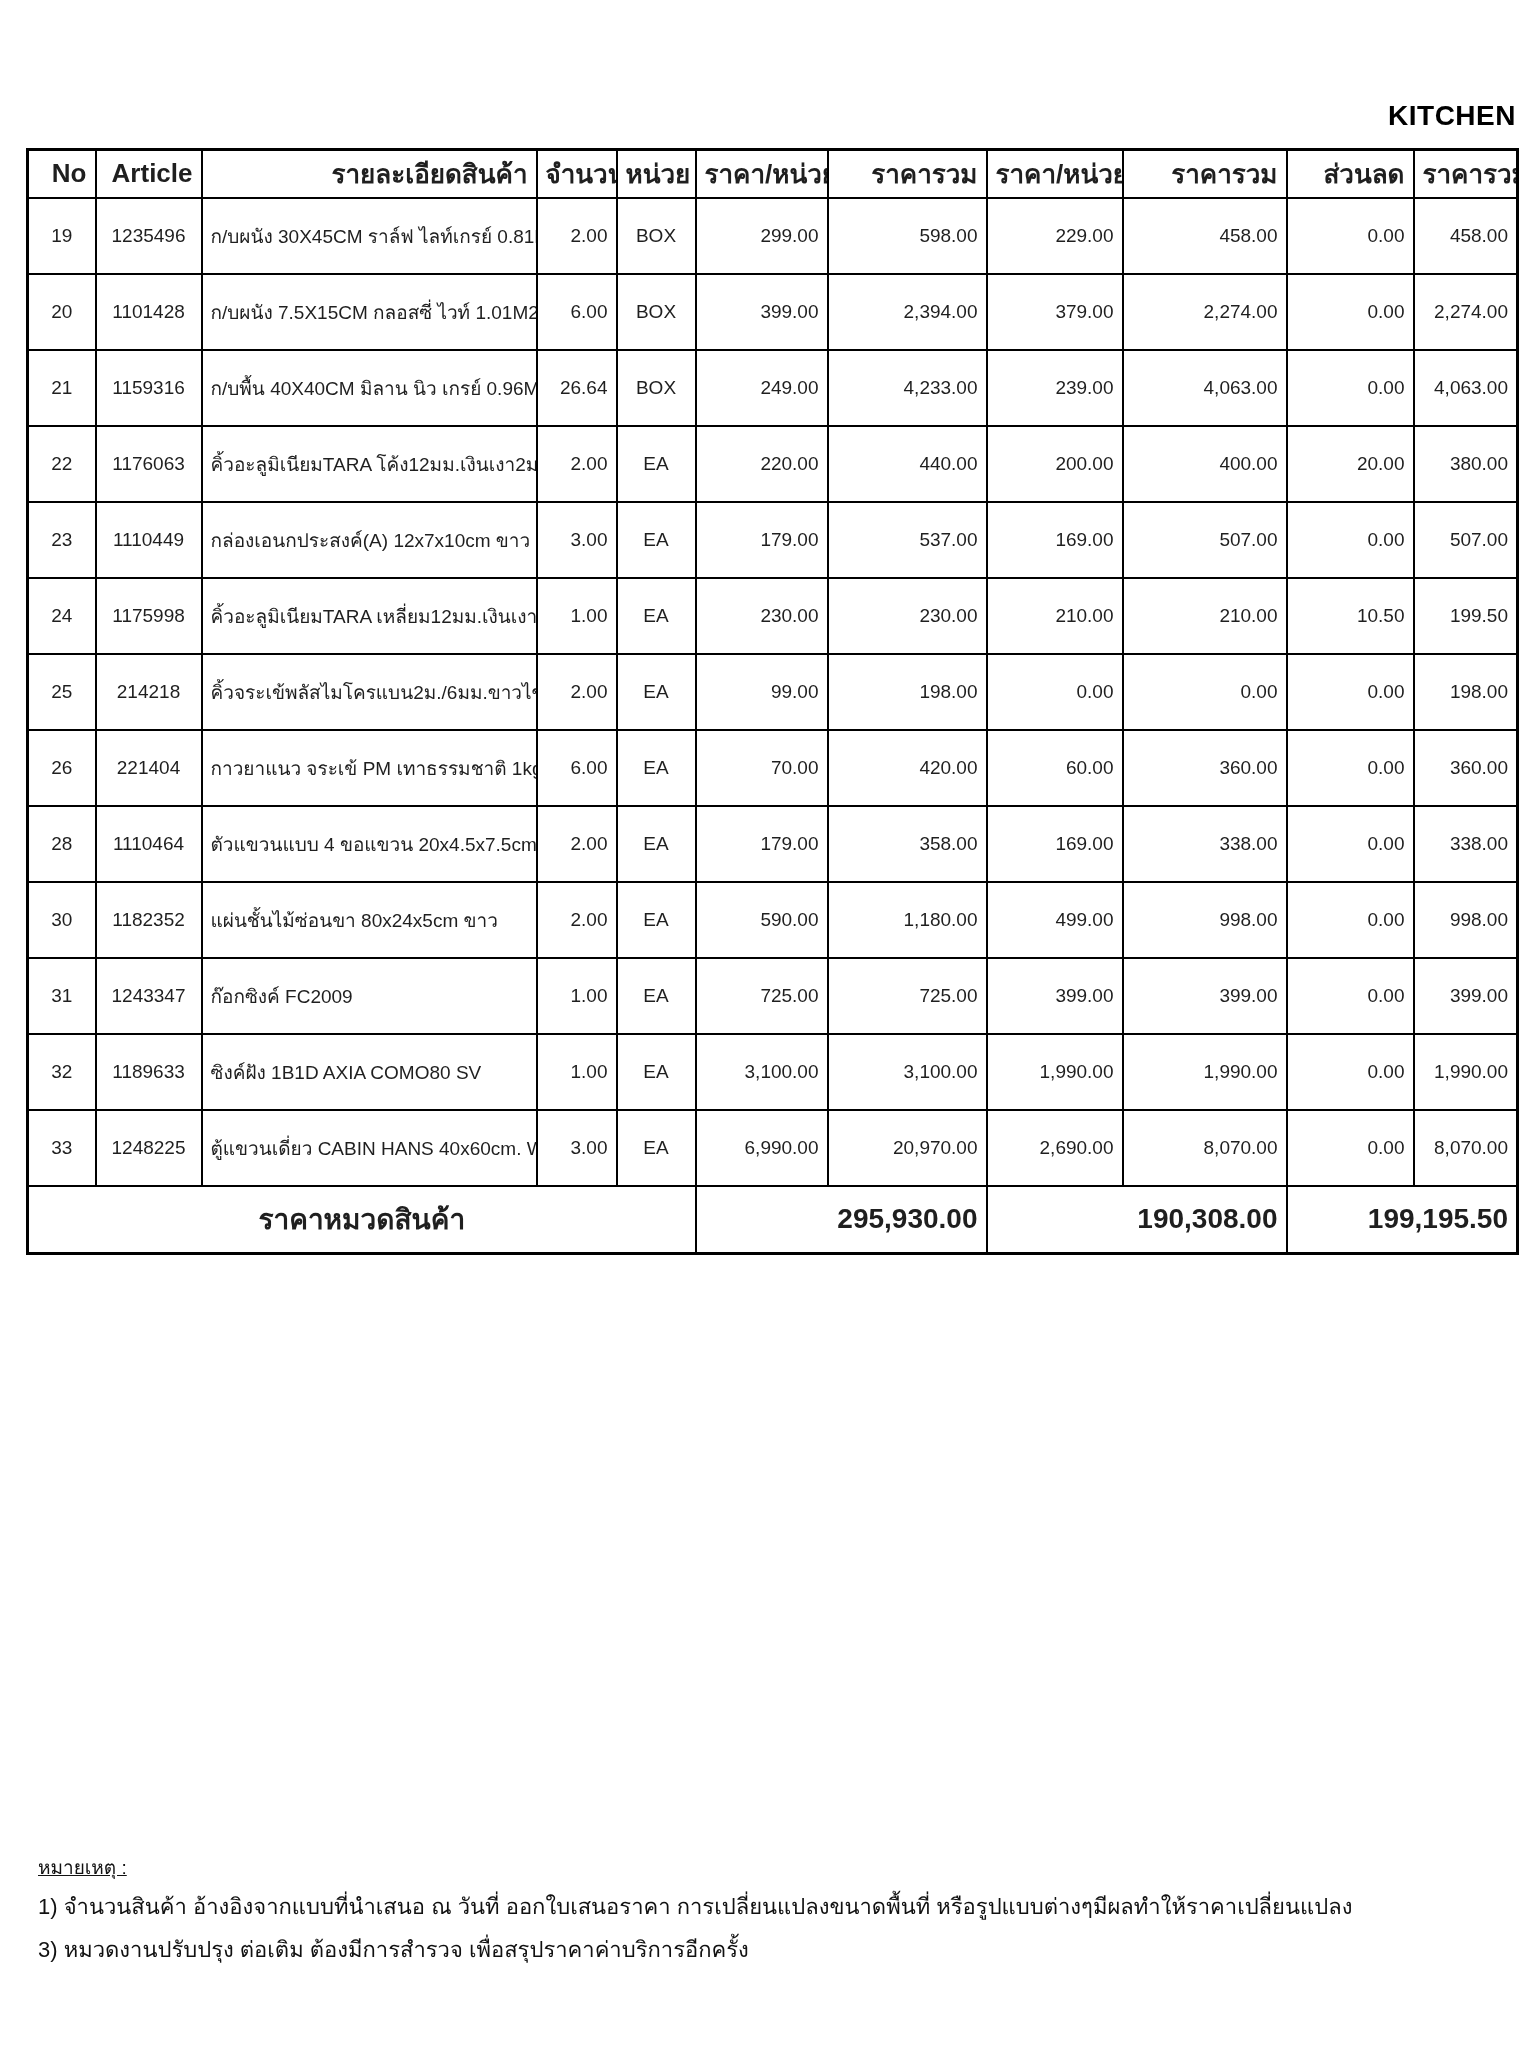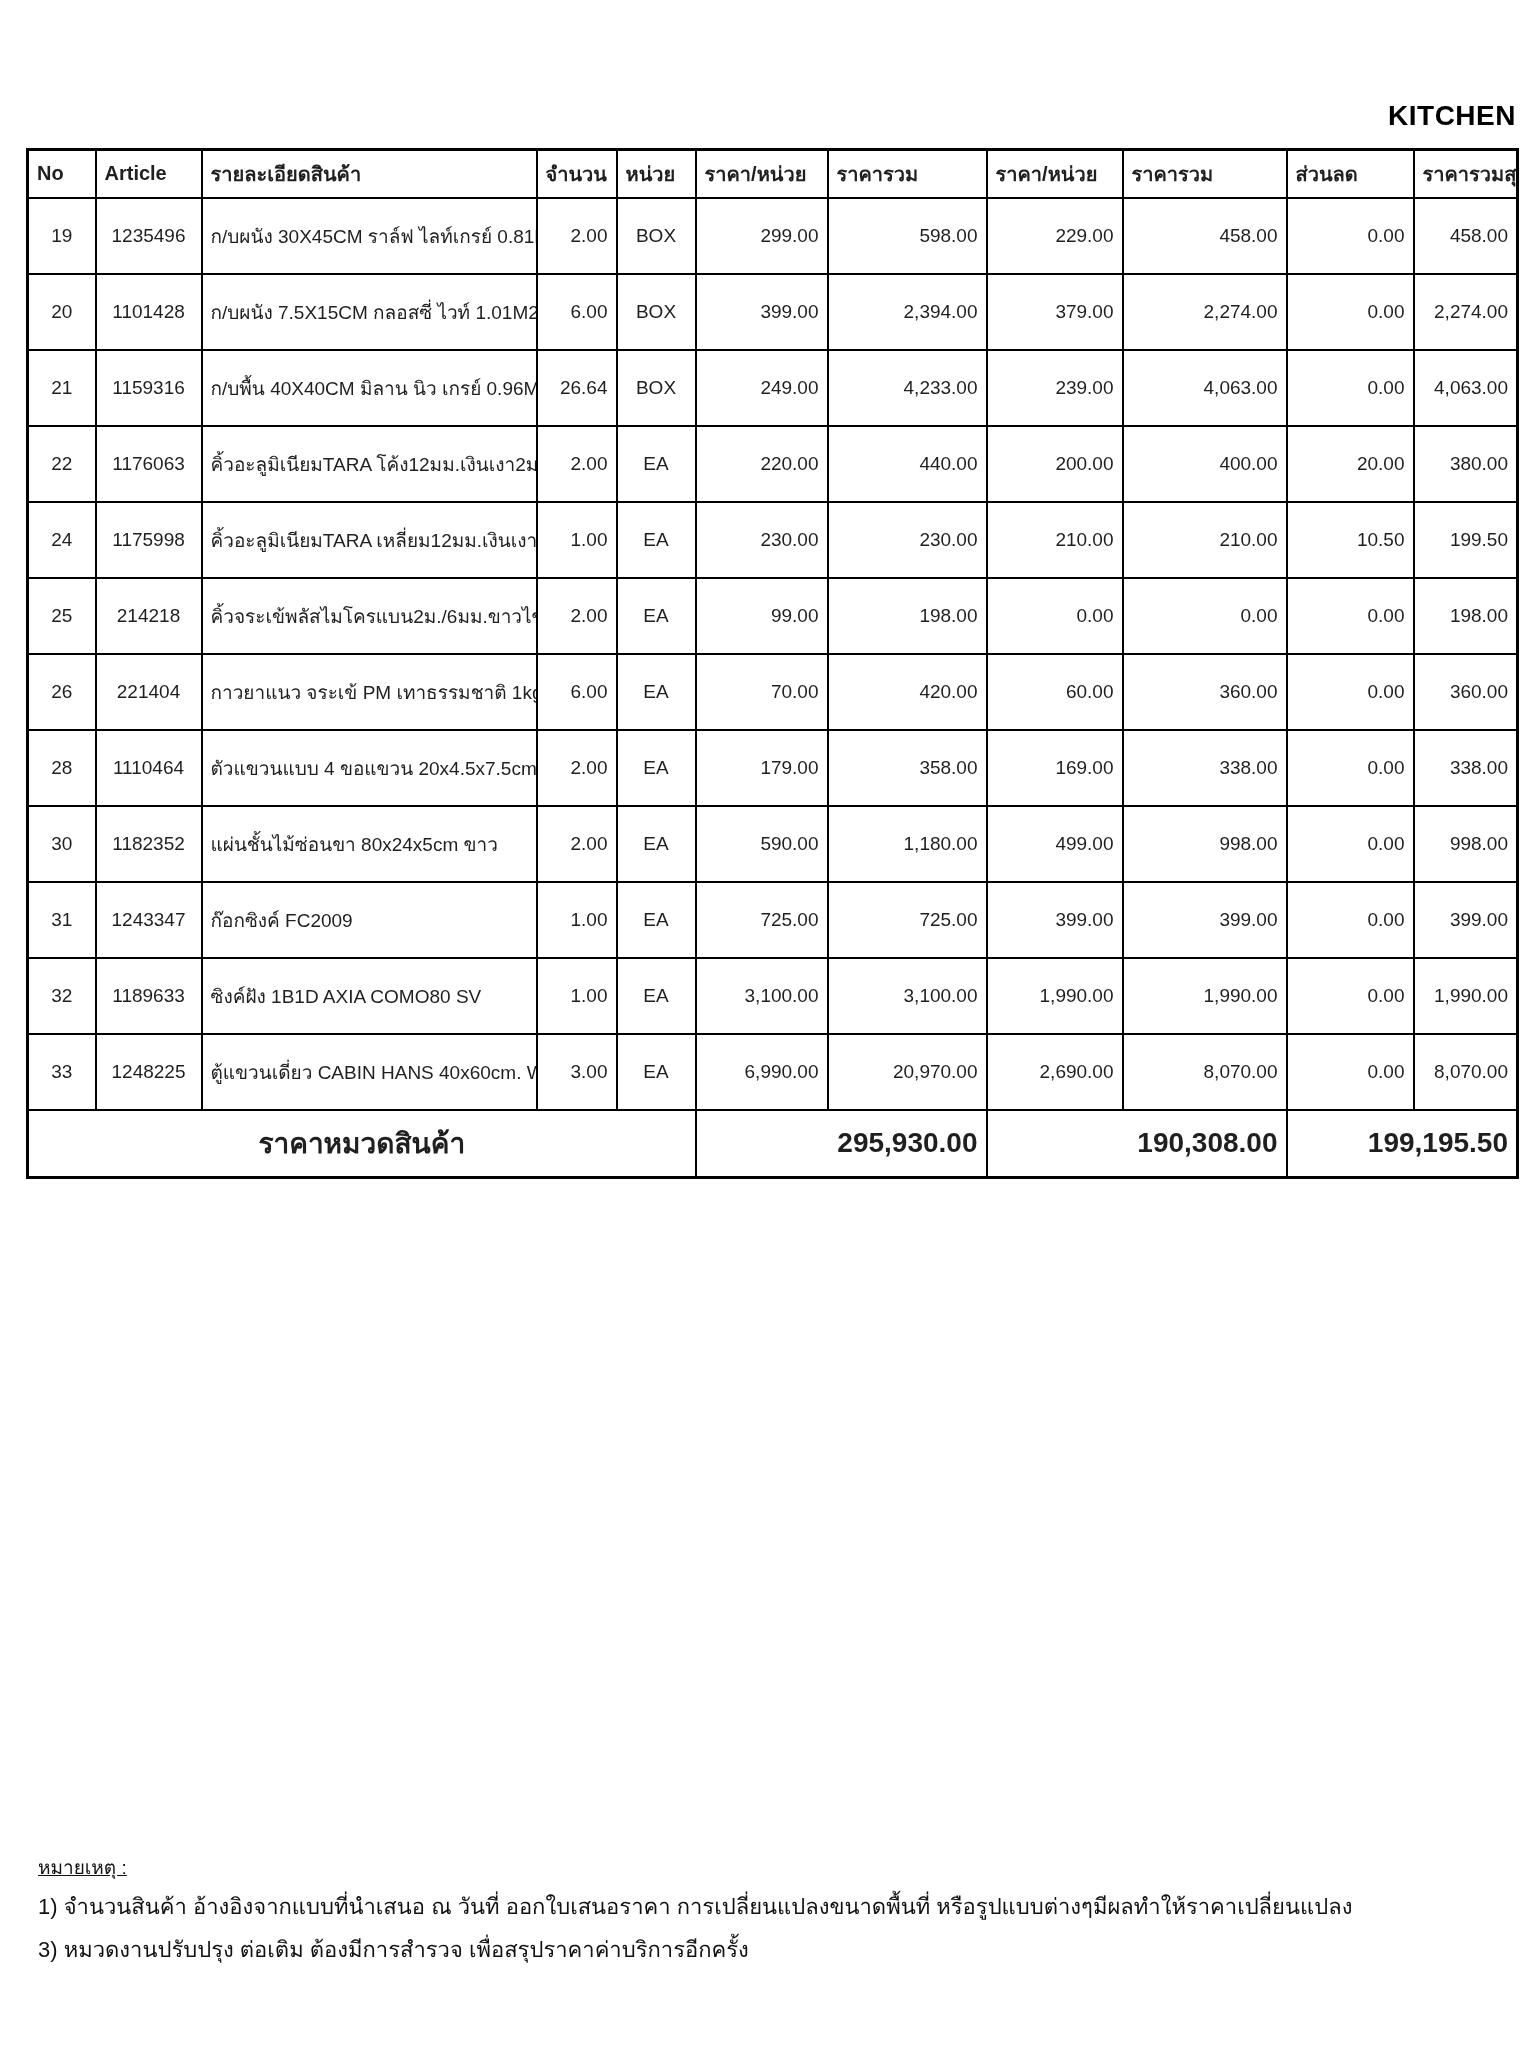--- a/index.html
+++ b/index.html
@@ -40,22 +40,22 @@
   table.quote th, table.quote td {
     border: 2px solid #000000;
     padding: 2px 8px;
     overflow: hidden;
     white-space: nowrap;
   }
   table.quote { border: 3px solid #000000; }
   table.quote thead th {
     height: 48px;
     font-weight: bold;
-    font-size: 20px;
-    text-align: left;
+    font-size: 26px;
+    text-align: right;
     vertical-align: middle;
     border-bottom-width: 2px;
   }
   table.quote tbody td {
     height: 76px;
     vertical-align: middle;
   }
   table.quote tfoot td {
     height: 68px;
     vertical-align: middle;
@@ -165,20 +165,33 @@
           <td class="c-right">2.00</td>
           <td class="c-center">EA</td>
           <td class="c-right">220.00</td>
           <td class="c-right">440.00</td>
           <td class="c-right">200.00</td>
           <td class="c-right">400.00</td>
           <td class="c-right">20.00</td>
           <td class="c-right">380.00</td>
         </tr>
         <tr>
+          <td class="c-center">23</td>
+          <td class="c-center">1110449</td>
+          <td class="c-left">กล่องเอนกประสงค์(A) 12x7x10cm ขาว</td>
+          <td class="c-right">3.00</td>
+          <td class="c-center">EA</td>
+          <td class="c-right">179.00</td>
+          <td class="c-right">537.00</td>
+          <td class="c-right">169.00</td>
+          <td class="c-right">507.00</td>
+          <td class="c-right">0.00</td>
+          <td class="c-right">507.00</td>
+        </tr>
+        <tr>
           <td class="c-center">24</td>
           <td class="c-center">1175998</td>
           <td class="c-left">คิ้วอะลูมิเนียมTARA เหลี่ยม12มม.เงินเงา2</td>
           <td class="c-right">1.00</td>
           <td class="c-center">EA</td>
           <td class="c-right">230.00</td>
           <td class="c-right">230.00</td>
           <td class="c-right">210.00</td>
           <td class="c-right">210.00</td>
           <td class="c-right">10.50</td>

